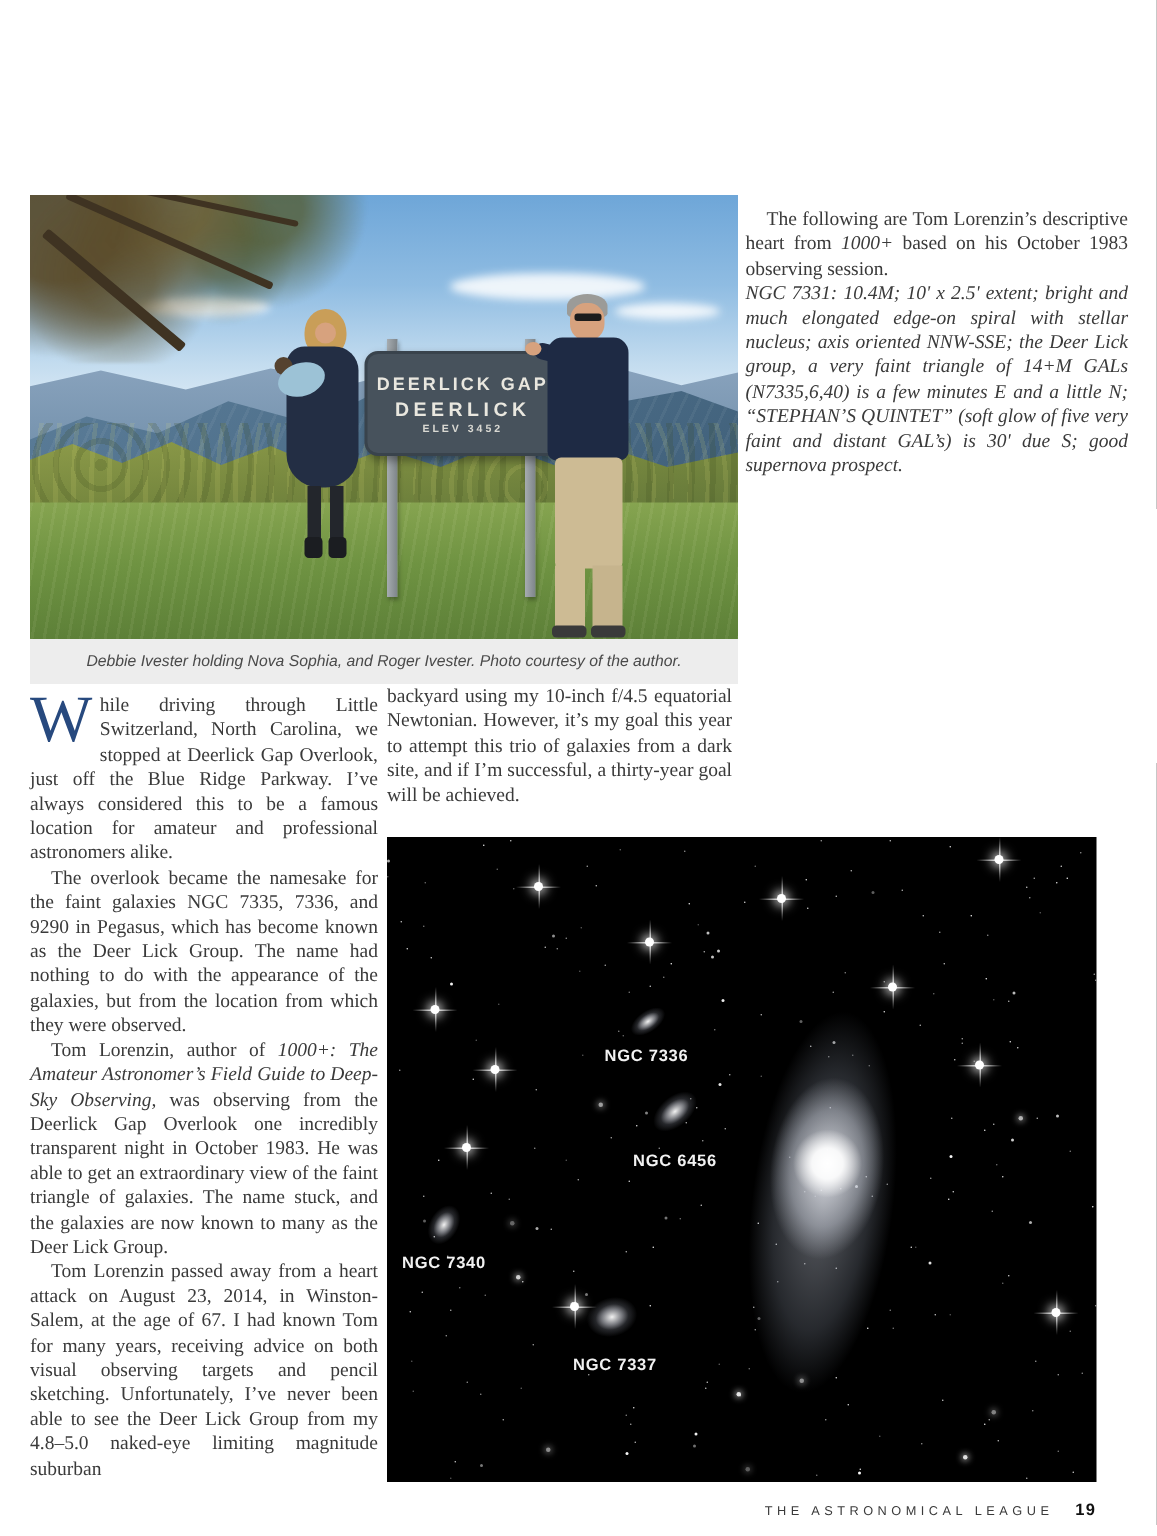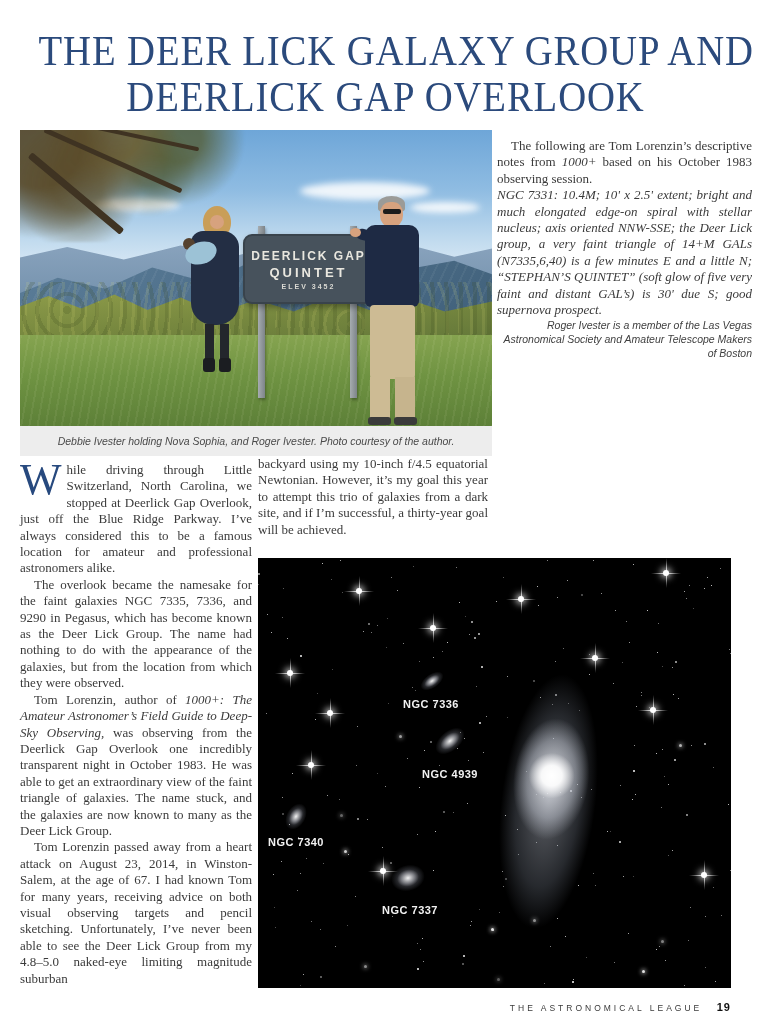--- a/index.html
+++ b/index.html
@@ -124,24 +124,20 @@
   
   .footer{position:absolute;left:258px;top:997px;width:473px;text-align:right;font-family:"Liberation Sans",sans-serif;}
   .footer .mag{font-size:8.5px;letter-spacing:3px;color:#3a3a3a;}
   .footer .pnum{font-size:11px;font-weight:bold;color:#111;margin-left:10px;letter-spacing:1px;}
 </style>
 </head>
 <body>
 
 <div class="page">
 
-  <div class="title">
-    <div class="tline">THE DEER LICK GALAXY GROUP AND</div>
-    <div class="tline">DEERLICK GAP OVERLOOK</div>
-  </div>
 
   <div class="photo">
     <div class="sky"></div>
     <div class="cloud" style="left:280px;top:52px;width:130px;height:18px;"></div>
     <div class="cloud" style="left:70px;top:68px;width:90px;height:13px;"></div>
     <div class="cloud" style="left:390px;top:72px;width:70px;height:11px;"></div>
     <div class="ridge-far"></div>
     <div class="ridge-main"></div>
     <div class="ridge-tex"></div>
     <div class="bushes"></div>
@@ -150,21 +146,21 @@
     <div class="grass-tex"></div>
     <div class="tree"></div>
     <div class="branch b1"></div>
     <div class="branch b2"></div>
     <div class="branch b3"></div>
 
     <div class="post post1"></div>
     <div class="post post2"></div>
     <div class="sign-board">
       <div class="sign-l1">DEERLICK GAP</div>
-      <div class="sign-l2">QUINTET</div>
+      <div class="sign-l2">DEERLICK</div>
       <div class="sign-l3">ELEV 3452</div>
     </div>
 
     <div class="fig" style="left:165px;top:76px;width:60px;height:170px;">
       <div class="w-hair"></div>
       <div class="w-face"></div>
       <div class="w-body"></div>
       <div class="w-babyhead"></div>
       <div class="w-baby"></div>
       <div class="w-leg1"></div>
@@ -197,23 +193,22 @@
     <p class="indent">The overlook became the namesake for the faint galaxies NGC 7335, 7336, and 9290 in Pegasus, which has become known as the Deer Lick Group. The name had nothing to do with the appearance of the galaxies, but from the location from which they were observed.</p>
     <p class="indent"><span>Tom Lorenzin, author of </span><span class="i">1000+: The Amateur Astronomer’s Field Guide to Deep-Sky Observing,</span><span> was observing from the Deerlick Gap Overlook one incredibly transparent night in October 1983. He was able to get an extraordinary view of the faint triangle of galaxies. The name stuck, and the galaxies are now known to many as the Deer Lick Group.</span></p>
     <p class="indent">Tom Lorenzin passed away from a heart attack on August 23, 2014, in Winston-Salem, at the age of 67. I had known Tom for many years, receiving advice on both visual observing targets and pencil sketching. Unfortunately, I’ve never been able to see the Deer Lick Group from my 4.8–5.0 naked-eye limiting magnitude suburban</p>
   </div>
 
   <div class="colM body-text">
     <p>backyard using my 10-inch f/4.5 equatorial Newtonian. However, it’s my goal this year to attempt this trio of galaxies from a dark site, and if I’m successful, a thirty-year goal will be achieved.</p>
   </div>
 
   <div class="colR body-text">
-    <p class="indent"><span>The following are Tom Lorenzin’s descriptive notes from </span><span class="i">1000+</span><span> based on his October 1983 observing session.</span></p>
+    <p class="indent"><span>The following are Tom Lorenzin’s descriptive heart from </span><span class="i">1000+</span><span> based on his October 1983 observing session.</span></p>
     <p class="quote">NGC 7331: 10.4M; 10' x 2.5' extent; bright and much elongated edge-on spiral with stellar nucleus; axis oriented NNW-SSE; the Deer Lick group, a very faint triangle of 14+M GALs (N7335,6,40) is a few minutes E and a little N; “STEPHAN’S QUINTET” (soft glow of five very faint and distant GAL’s) is 30' due S; good supernova prospect.</p>
-    <p class="credit">Roger Ivester is a member of the Las Vegas Astronomical Society and Amateur Telescope Makers of Boston</p>
   </div>
 
   <div class="galaxy">
       <div class="star" style="left: 212px; top: 366.6px; width: 1px; height: 1px; opacity: 0.79;"></div>
       <div class="star" style="left: 249.1px; top: 117.5px; width: 1px; height: 1px; opacity: 0.76;"></div>
       <div class="star" style="left: 223.4px; top: 107.5px; width: 2px; height: 2px; opacity: 0.92;"></div>
       <div class="star" style="left: 145.2px; top: 84.8px; width: 1px; height: 1px; opacity: 0.68;"></div>
       <div class="star" style="left: 288.8px; top: 1.7px; width: 1px; height: 1px; opacity: 0.66;"></div>
       <div class="star" style="left: 24.2px; top: 254.7px; width: 2px; height: 2px; opacity: 0.37;"></div>
       <div class="star" style="left: 29.2px; top: 79.8px; width: 1px; height: 1px; opacity: 0.86;"></div>
@@ -499,21 +494,21 @@
         <div class="spike-h"></div>
         <div class="spike-v"></div>
         <div class="spike-core"></div>
       </div>
       <div class="gx gx-large" style="left: 232.5px; top: 80.5px; width: 115px; height: 325px; transform: rotate(7deg);"></div>
       <div class="gx gx-small" style="left: 161px; top: 116px; width: 26px; height: 14px; transform: rotate(-35deg);"></div>
       <div class="gx gx-small" style="left: 175px; top: 173px; width: 34px; height: 20px; transform: rotate(-40deg);"></div>
       <div class="gx gx-small" style="left: 24px; top: 248.5px; width: 28px; height: 19px; transform: rotate(-60deg);"></div>
       <div class="gx gx-small" style="left: 133px; top: 307px; width: 34px; height: 26px; transform: rotate(-15deg);"></div>
       <div class="glabel" style="left: 173px; top: 146px;">NGC 7336</div>
-      <div class="glabel" style="left: 192px; top: 216px;">NGC 4939</div>
+      <div class="glabel" style="left: 192px; top: 216px;">NGC 6456</div>
       <div class="glabel" style="left: 38px; top: 284px;">NGC 7340</div>
       <div class="glabel" style="left: 152px; top: 352px;">NGC 7337</div>
     </div>
 
   <div class="footer">
     <span class="mag">THE ASTRONOMICAL LEAGUE</span>
     <span class="pnum">19</span>
   </div>
 
 </div>

